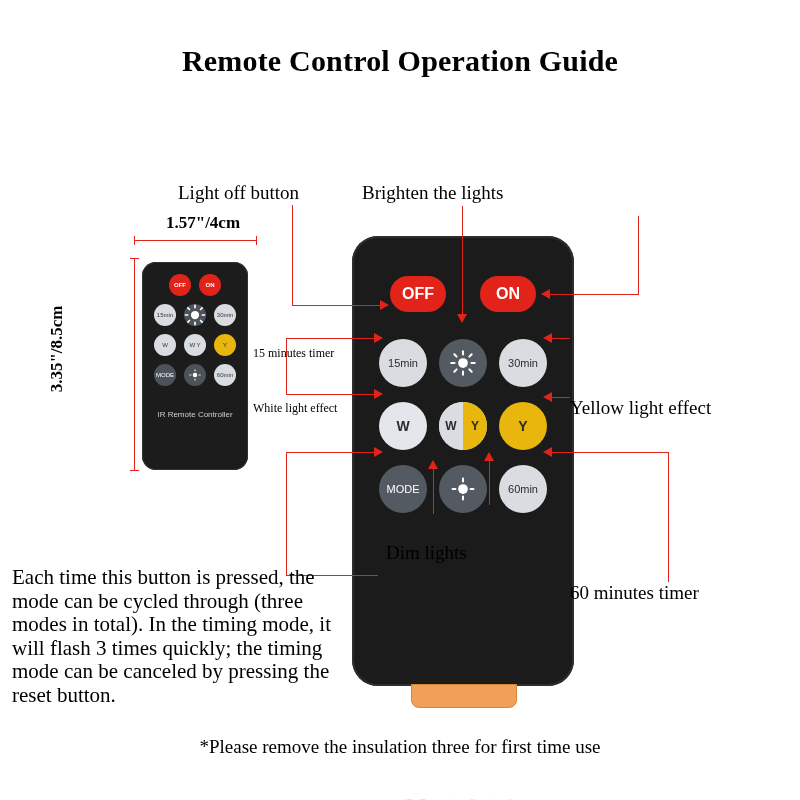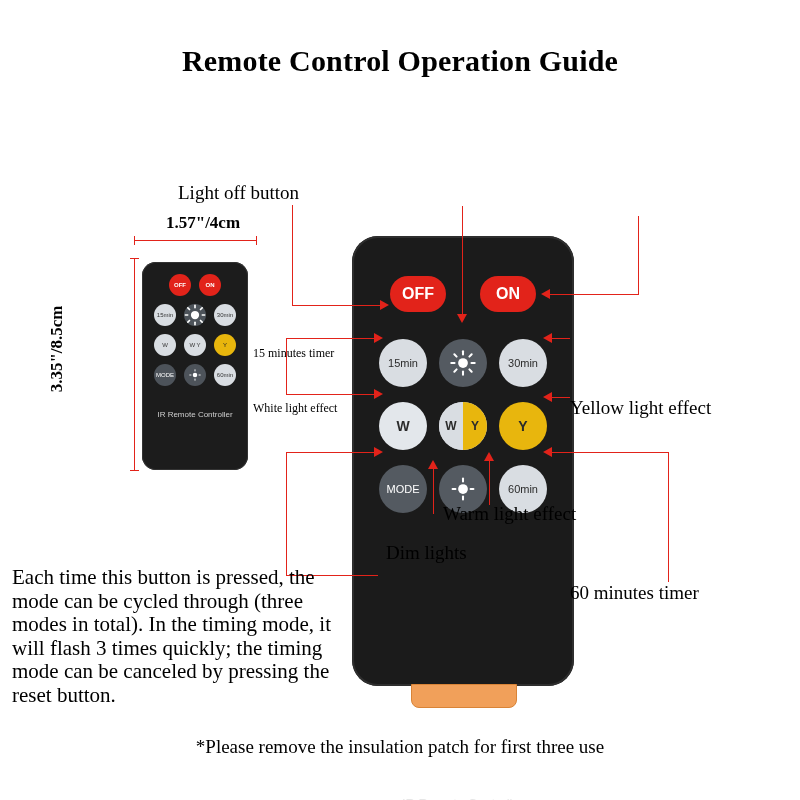--- a/index.html
+++ b/index.html
@@ -430,23 +430,23 @@
   <div class="lead lead-h" style="left:548px; top:452px; width:120px;"></div>
   <div class="lead lead-v" style="left:668px; top:452px; height:130px;"></div>
   <div class="arrow arrow-left" style="left:543px; top:447px;"></div>
 
   <div class="lead lead-h" style="left:286px; top:575px; width:92px;"></div>
   <div class="lead lead-v" style="left:286px; top:452px; height:124px;"></div>
   <div class="lead lead-h" style="left:286px; top:452px; width:90px;"></div>
   <div class="arrow arrow-right" style="left:374px; top:447px;"></div>
 
   <div class="callout big" style="left:178px; top:183px;">Light off button</div>
+  <div class="callout big" style="left:362px; top:183px;">Brighten the lights</div>
   <div class="callout small" style="left:253px; top:347px;">15 minutes timer</div>
   <div class="callout small" style="left:253px; top:402px;text-align:center;">White light effect</div>
   <div class="callout big" style="left:570px; top:398px;">Yellow light effect</div>
-  <div class="callout big" style="left:443px; top:504px;">Warm light effect</div>
   <div class="callout big" style="left:386px; top:543px;">Dim lights</div>
   <div class="callout big" style="left:570px; top:583px;">60 minutes timer</div>
 
   <div class="paragraph">Each time this button is pressed, the mode can be cycled through (three modes in total). In the timing mode, it will flash 3 times quickly; the timing mode can be canceled by pressing the reset button.</div>
-  <div class="footnote">*Please remove the insulation patch for first three use</div>
+  <div class="footnote">*Please remove the insulation three for first time use</div>
 
 </div>
 
 </body></html>

